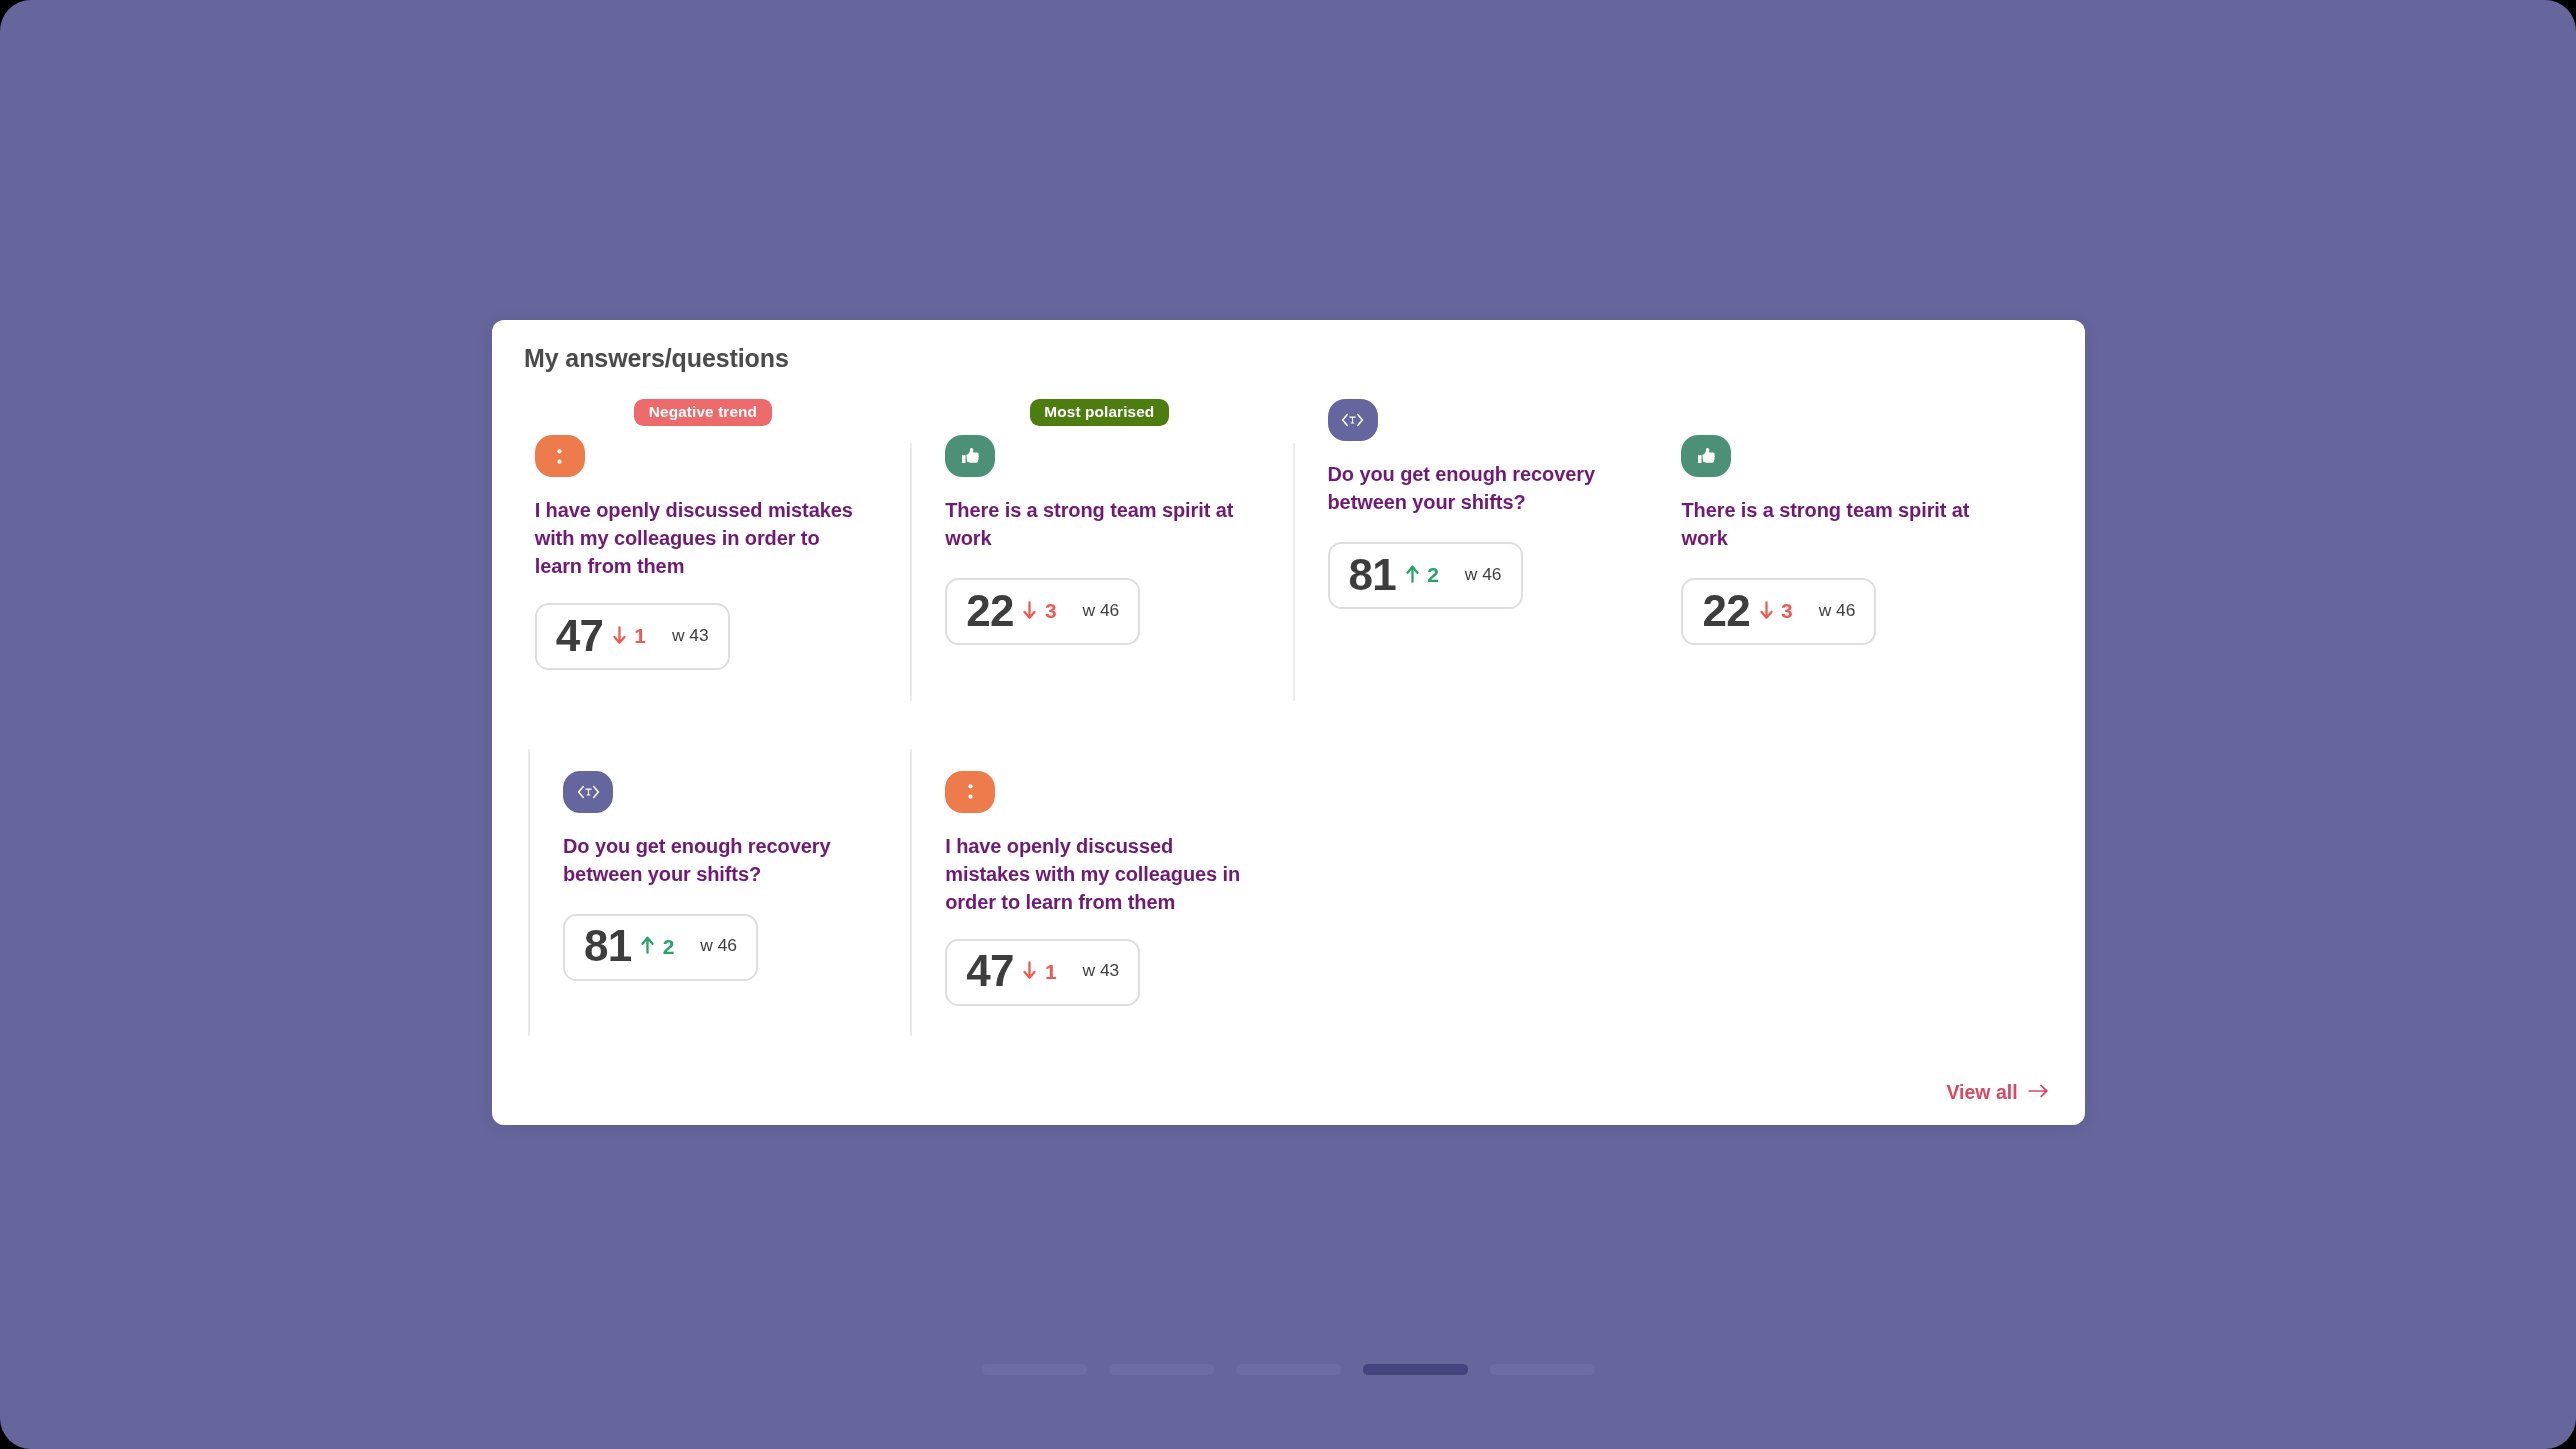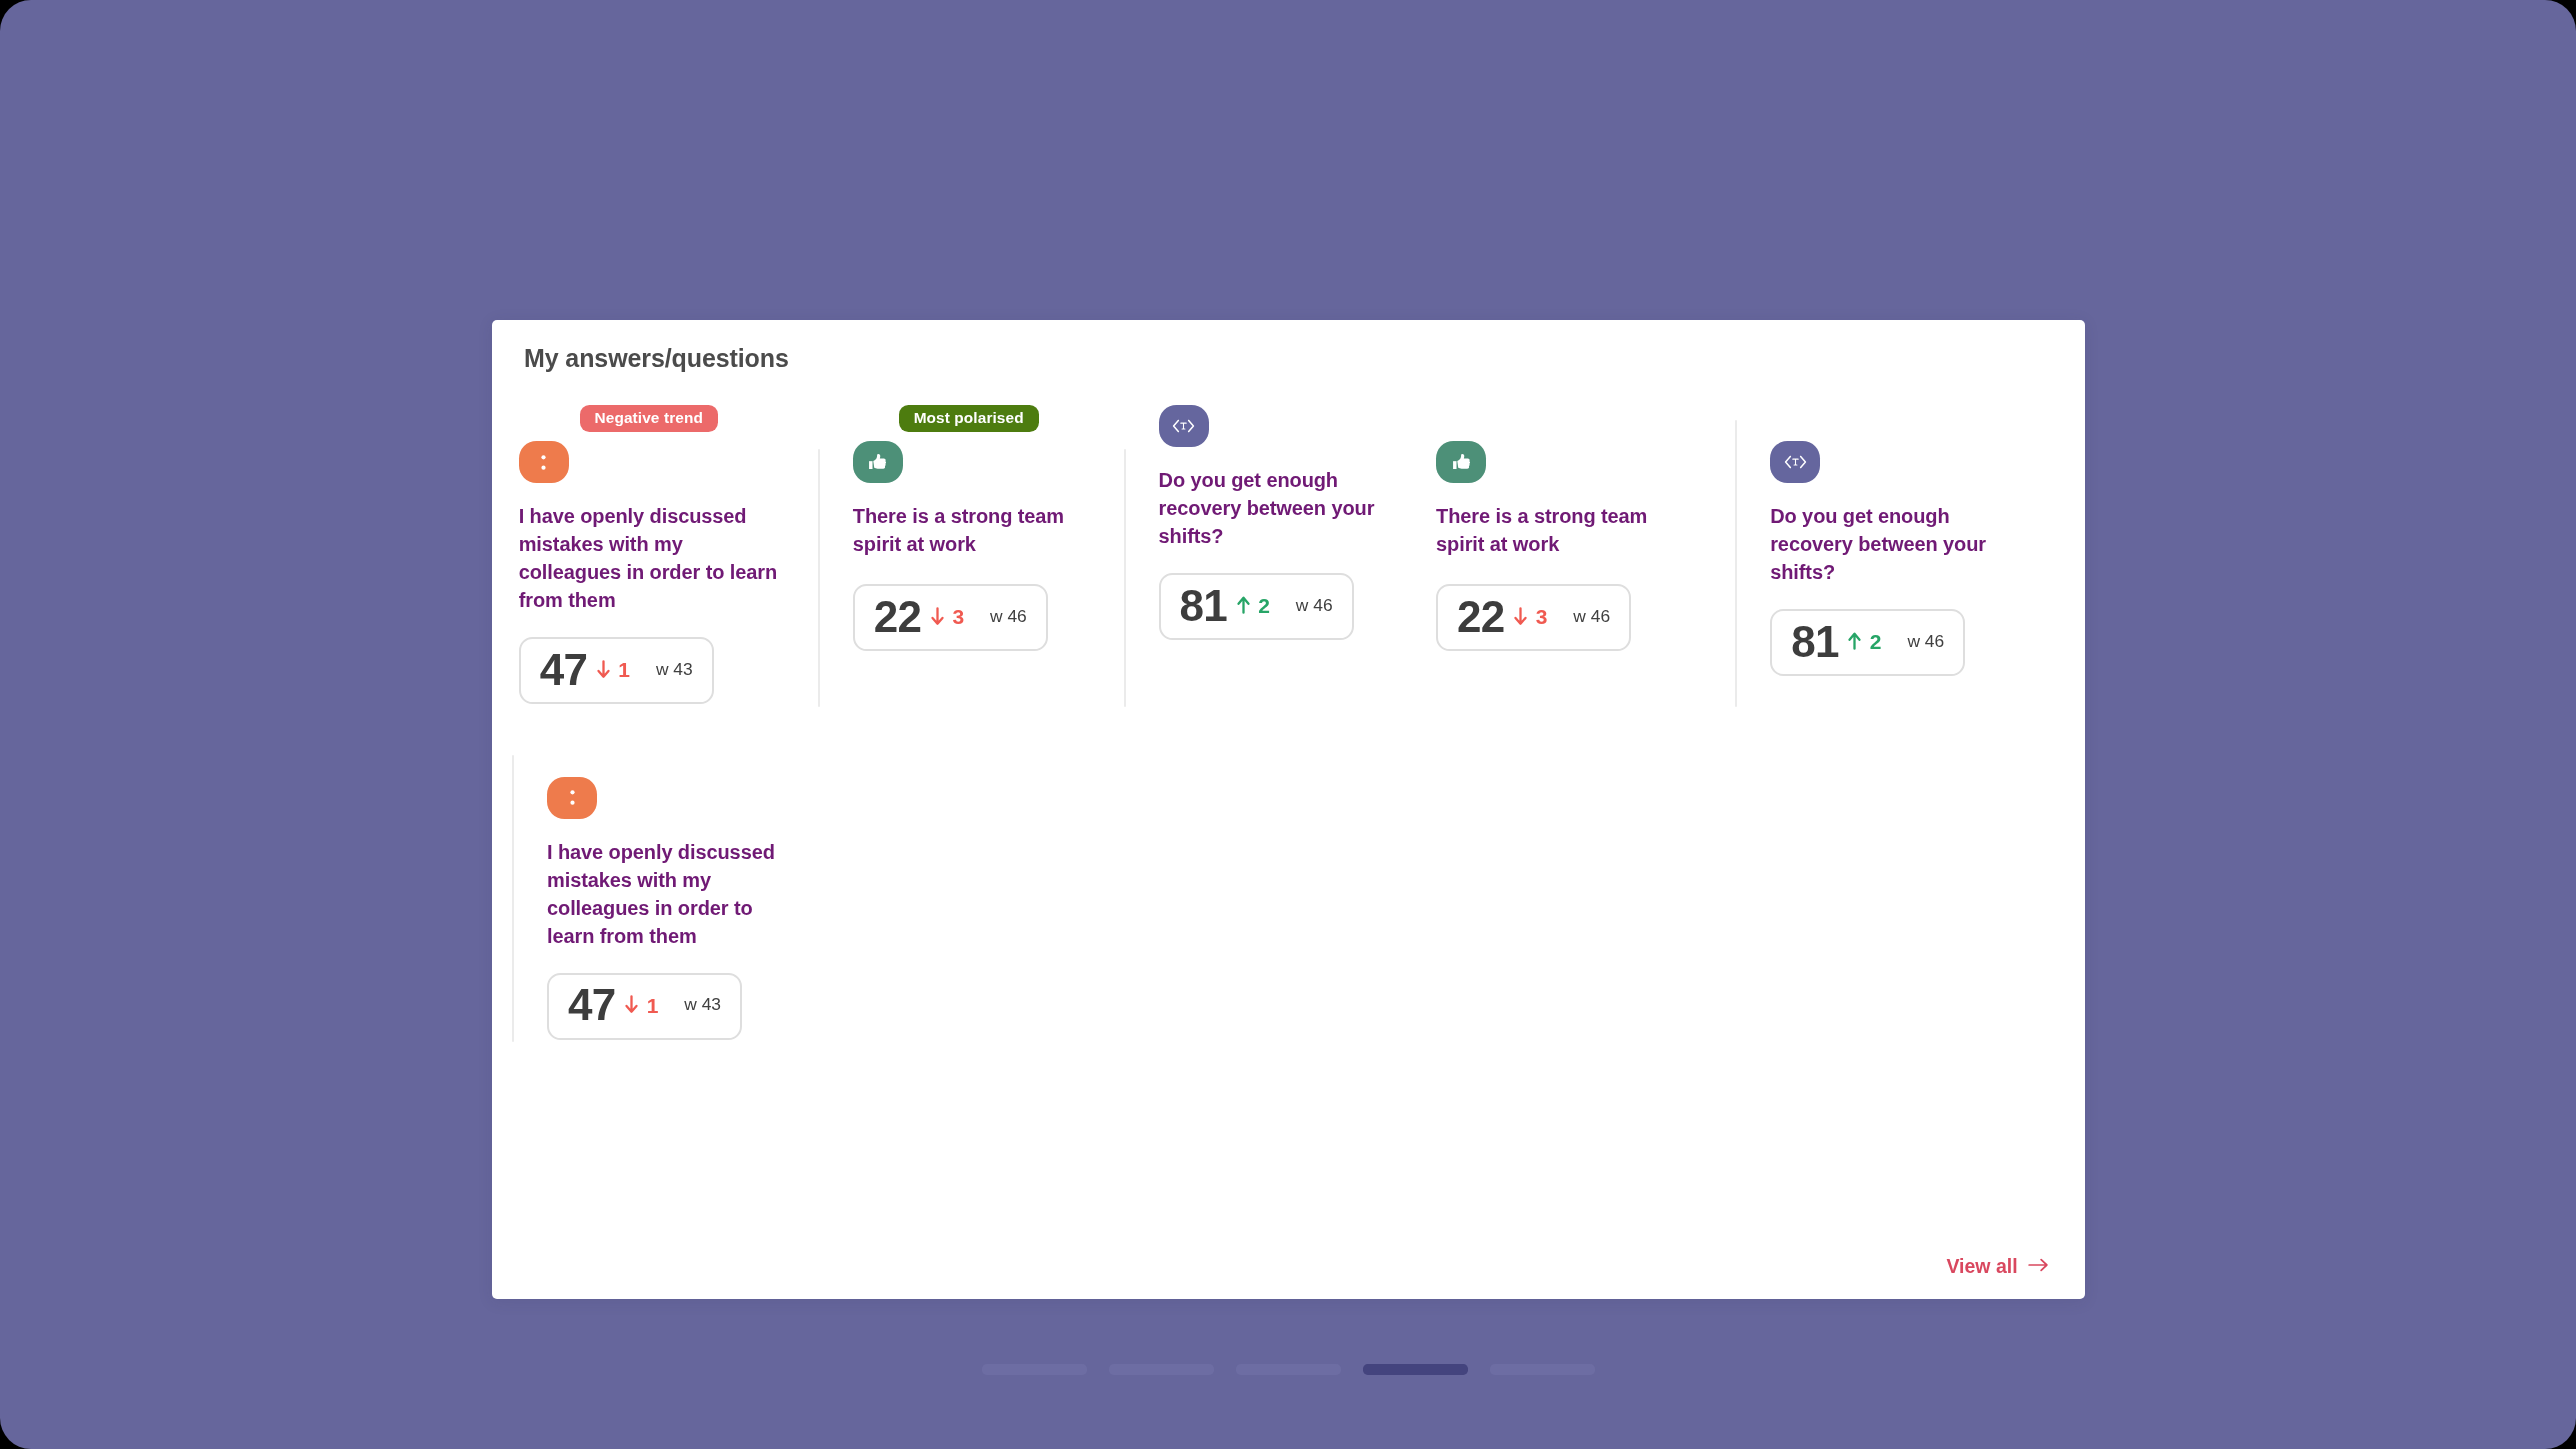--- a/index.html
+++ b/index.html
@@ -22,47 +22,46 @@
     overflow: hidden;
     font-family: "Liberation Sans", sans-serif;
   }
 
   
   .card {
     position: absolute;
     left: 492px;
     top: 320px;
     width: 1593px;
-    height: 979px;
+    height: 805px;
     background: #ffffff;
-    border-radius: 5px;
+    border-radius: 12px;
     box-shadow: 0 2.7px 14.8px rgba(40,40,80,0.10);
   }
 
   .card-title {
     position: absolute;
     left: 32px;
     top: 24px;
     font-size: 25px;
     font-weight: bold;
     color: #4b4b4b;
     letter-spacing: -0.1px;
   }
 
   
   .grid {
     position: absolute;
-    left: 20px;
+    left: 36px;
     top: 79px;
     width: 1529px;
     height: 671px;
     display: grid;
-    grid-template-columns: 1fr 1fr 1fr 1fr 1fr;
+    grid-template-columns: 1fr 1fr 1fr 1fr;
     grid-template-rows: 1fr 1fr;
-    margin-top: 6px;
   }
 
   .cell {
     position: relative;
     padding: 0 39px 0 6.7px;
   }
   .cell.col2, .cell.col3 { padding-left: 35px; }
 
   
   .cell.col2::before,

